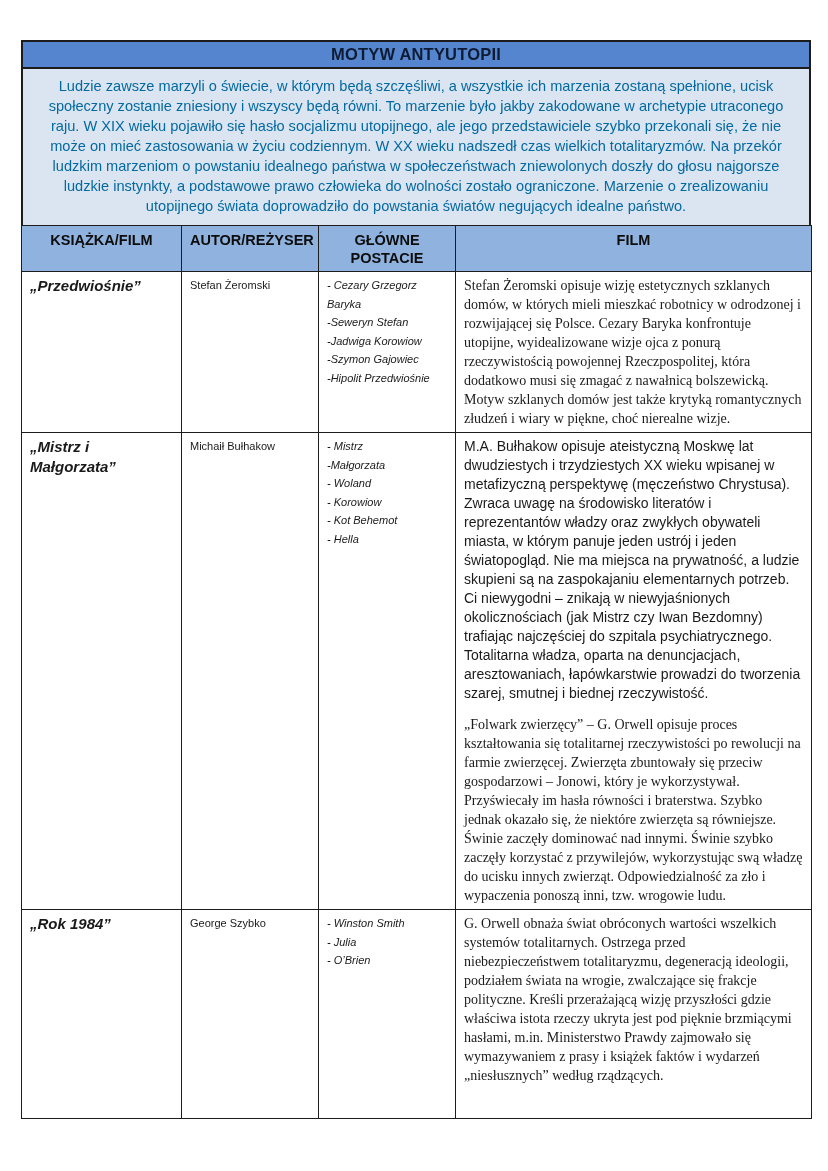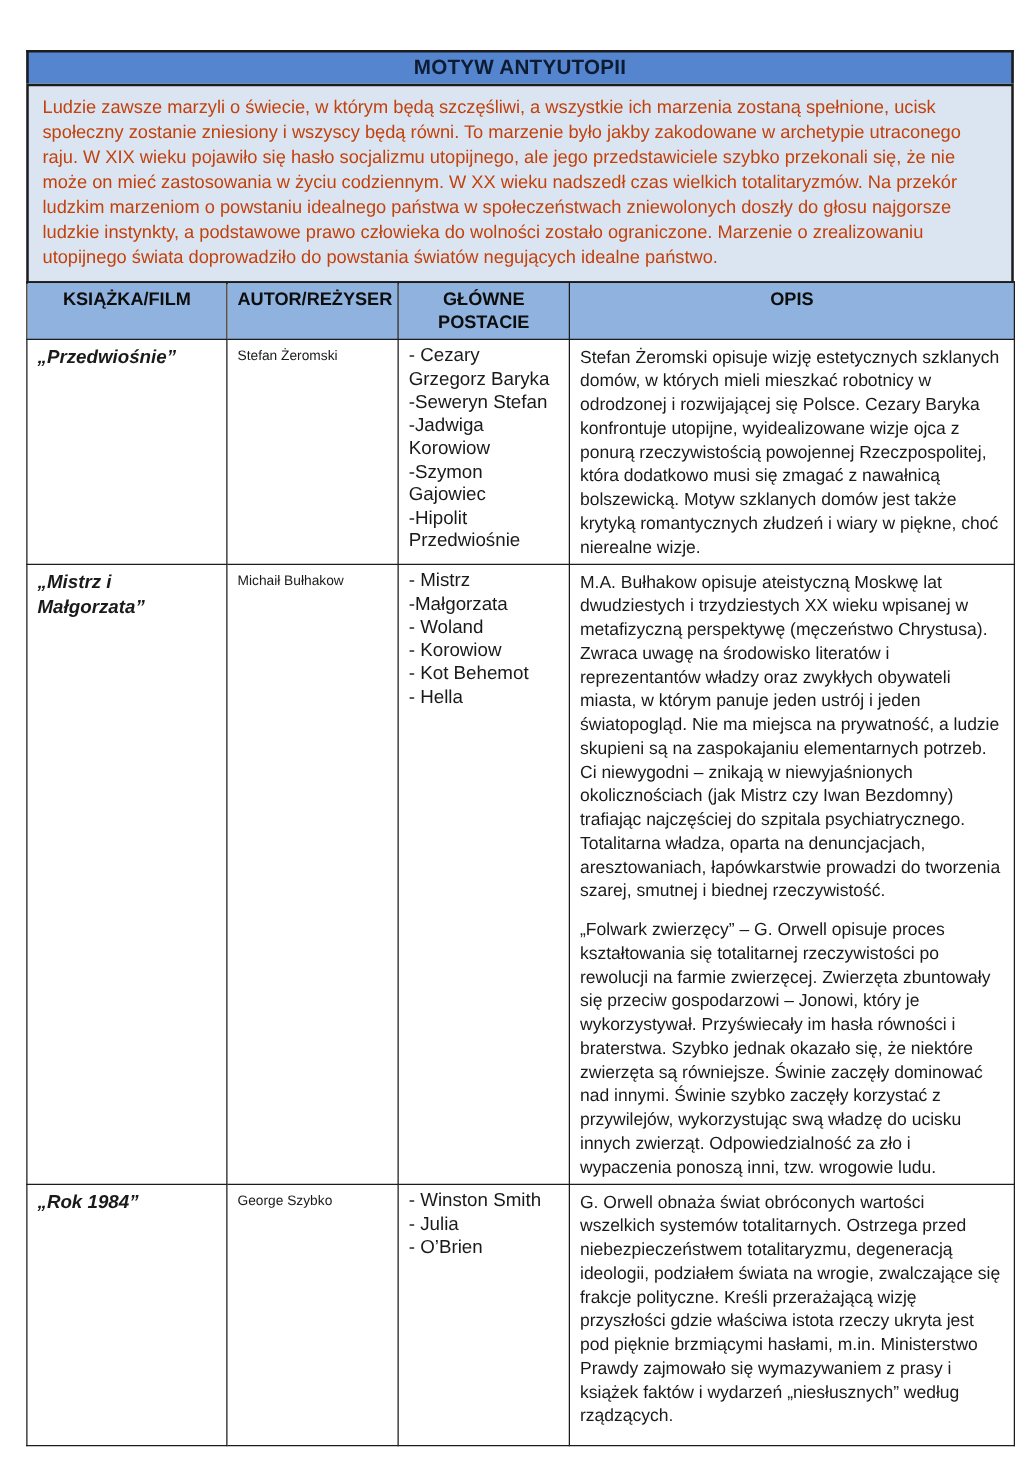--- a/index.html
+++ b/index.html
@@ -39,21 +39,22 @@
     color: #0e1c33;
     letter-spacing: 0.2px;
   }
   
   .intro {
     background: #dbe5f1;
     border: 2px solid #1c1c1c;
     padding: 7px 11px 9px 11px;
     font-size: 14.6px;
     line-height: 20px;
-    color: #c2410c;
+    color: #0369a1;
+    text-align: center;
   }
   
   table.main-table {
     border-collapse: collapse;
     width: 790px;
     table-layout: fixed;
     margin-top: -2px;
     padding-left: 12px;
   }
   table.main-table col.c1 { width: 160px; }
@@ -83,31 +84,32 @@
     font-style: italic;
     padding-top: 8px;
     line-height: 20px;
   }
   td.cell-author {
     font-size: 11px;
     padding-top: 8px;
     line-height: 19px;
   }
   td.cell-chars {
-    font-size: 15px;
+    font-size: 11px;
     padding-top: 7px;
     line-height: 18.5px;
+    font-style: italic;
   }
   td.cell-desc {
     font-size: 14px;
     line-height: 19px;
     padding: 7px 9px 6px 9px;
   }
   td.cell-desc .para { margin: 0 0 12px 0; }
-  td.cell-desc .para:last-child { margin-bottom: 0; }
+  td.cell-desc .para:last-child { margin-bottom: 0; font-family: Liberation Serif, serif; }
   tr.row-1 { height: 146px; }
   tr.row-2 { height: 477px; }
   tr.row-3 { height: 209px; }
 </style>
 </head>
 <body>
 
 <div class="page">
   <div class="sheet">
 
@@ -122,21 +124,21 @@
         <col class="c1">
           <col class="c2">
           <col class="c3">
           <col class="c4">
       </colgroup>
       <thead>
         <tr>
           <th>KSIĄŻKA/FILM</th>
           <th>AUTOR/REŻYSER</th>
           <th>GŁÓWNE POSTACIE</th>
-          <th>OPIS</th>
+          <th>FILM</th>
         </tr>
       </thead>
       <tbody>
         <tr class="row-1">
           <td class="cell-title">„Przedwiośnie”</td>
           <td class="cell-author">Stefan Żeromski</td>
           <td class="cell-chars">
               <div>- Cezary Grzegorz Baryka</div>
               <div>-Seweryn Stefan</div>
               <div>-Jadwiga Korowiow</div>

